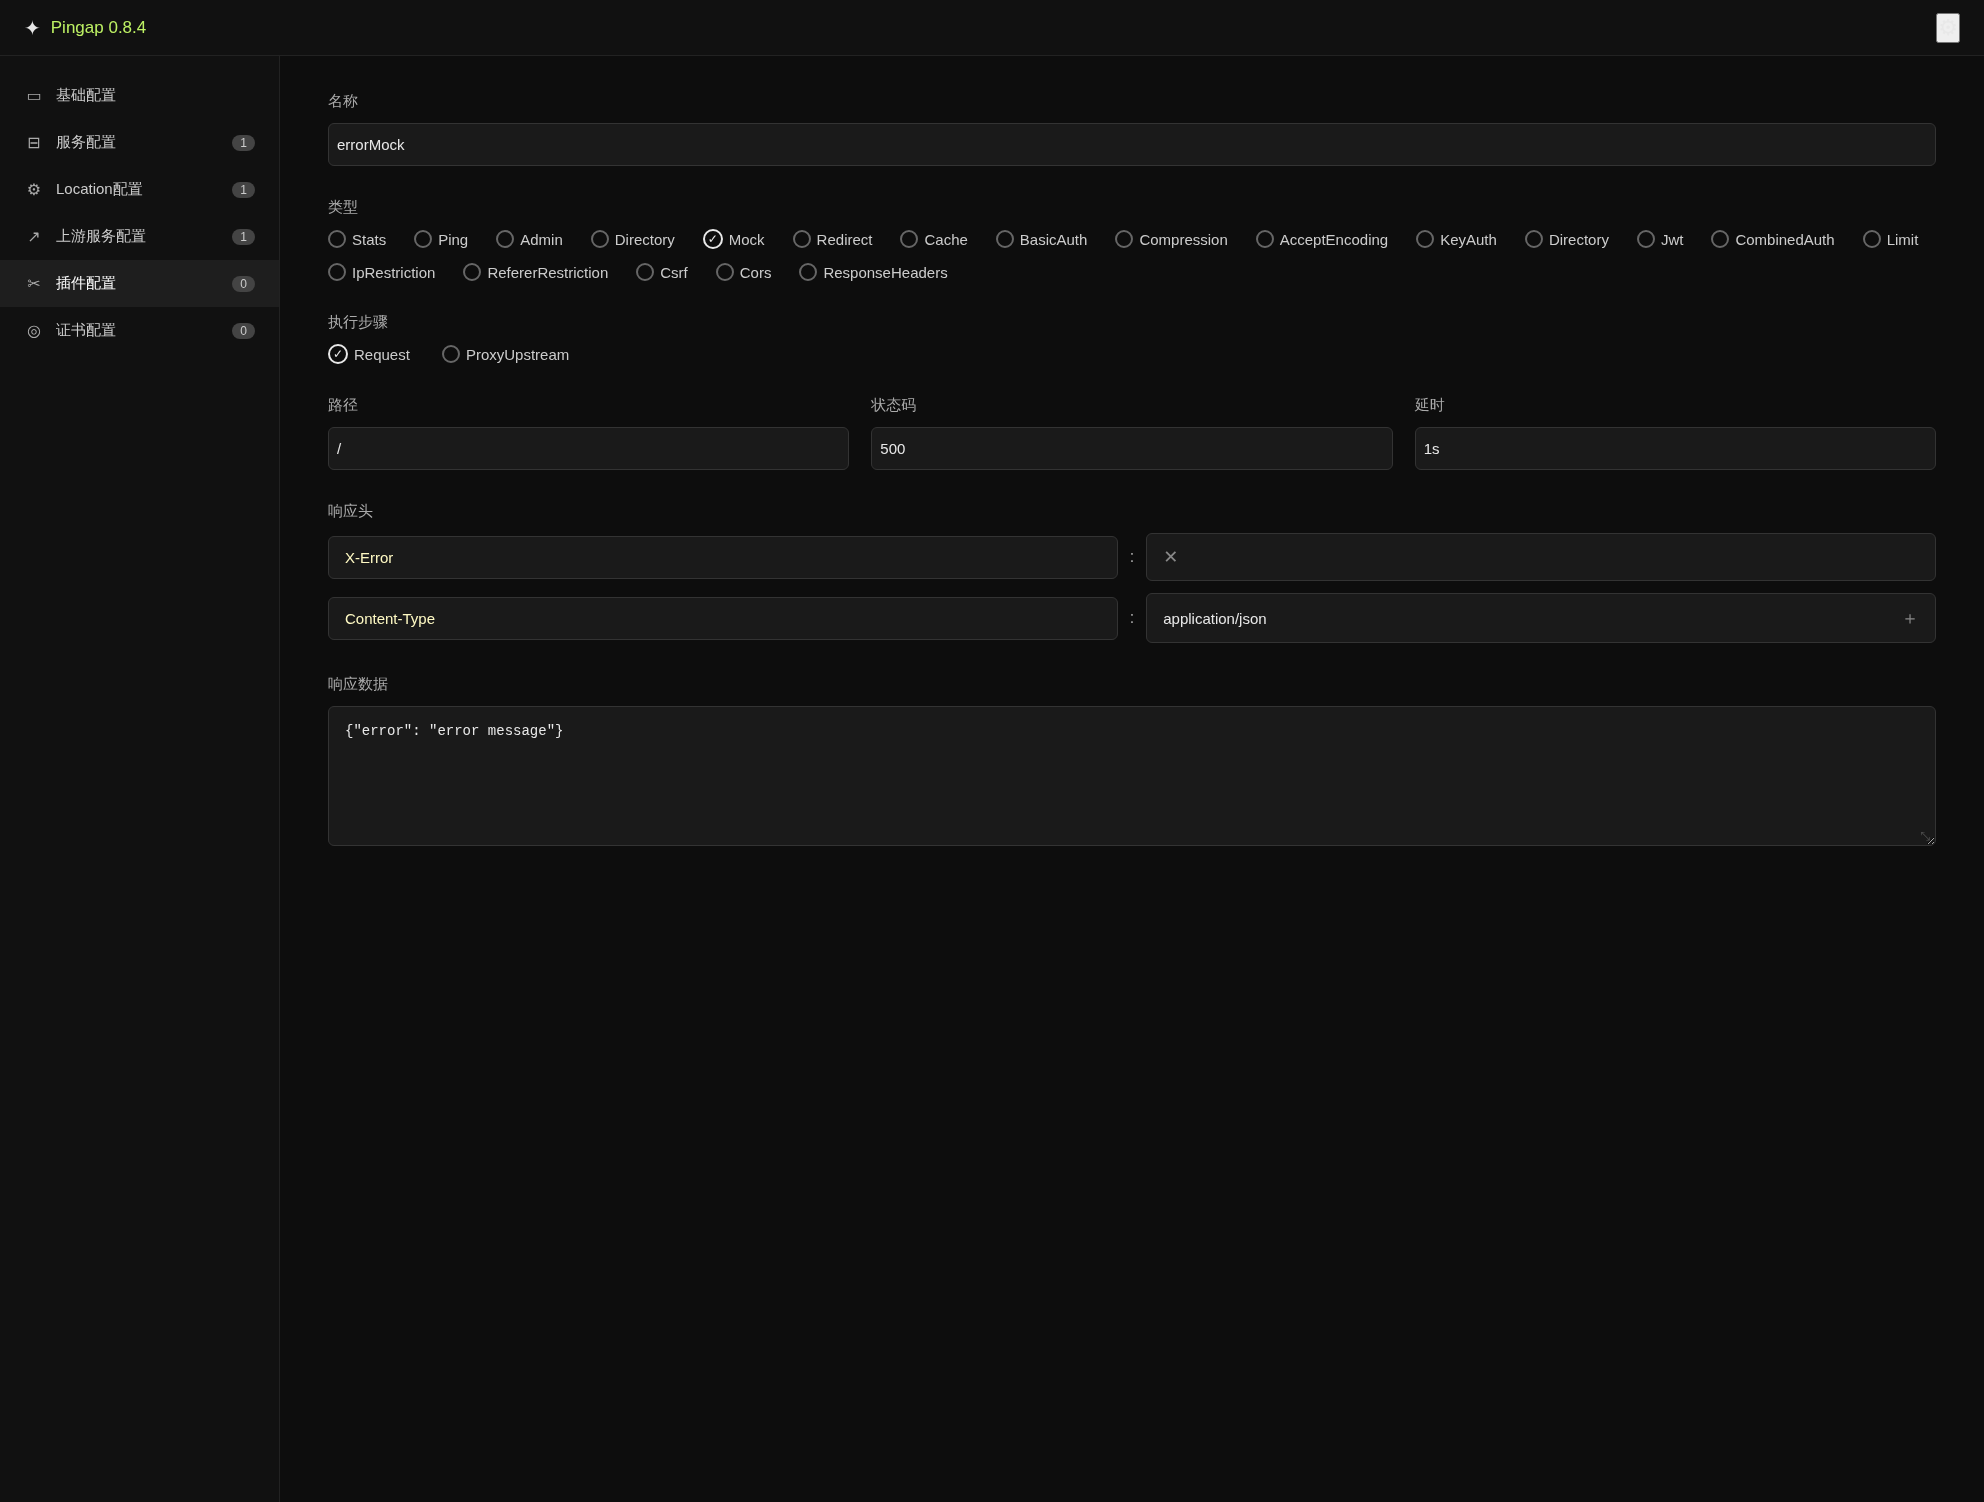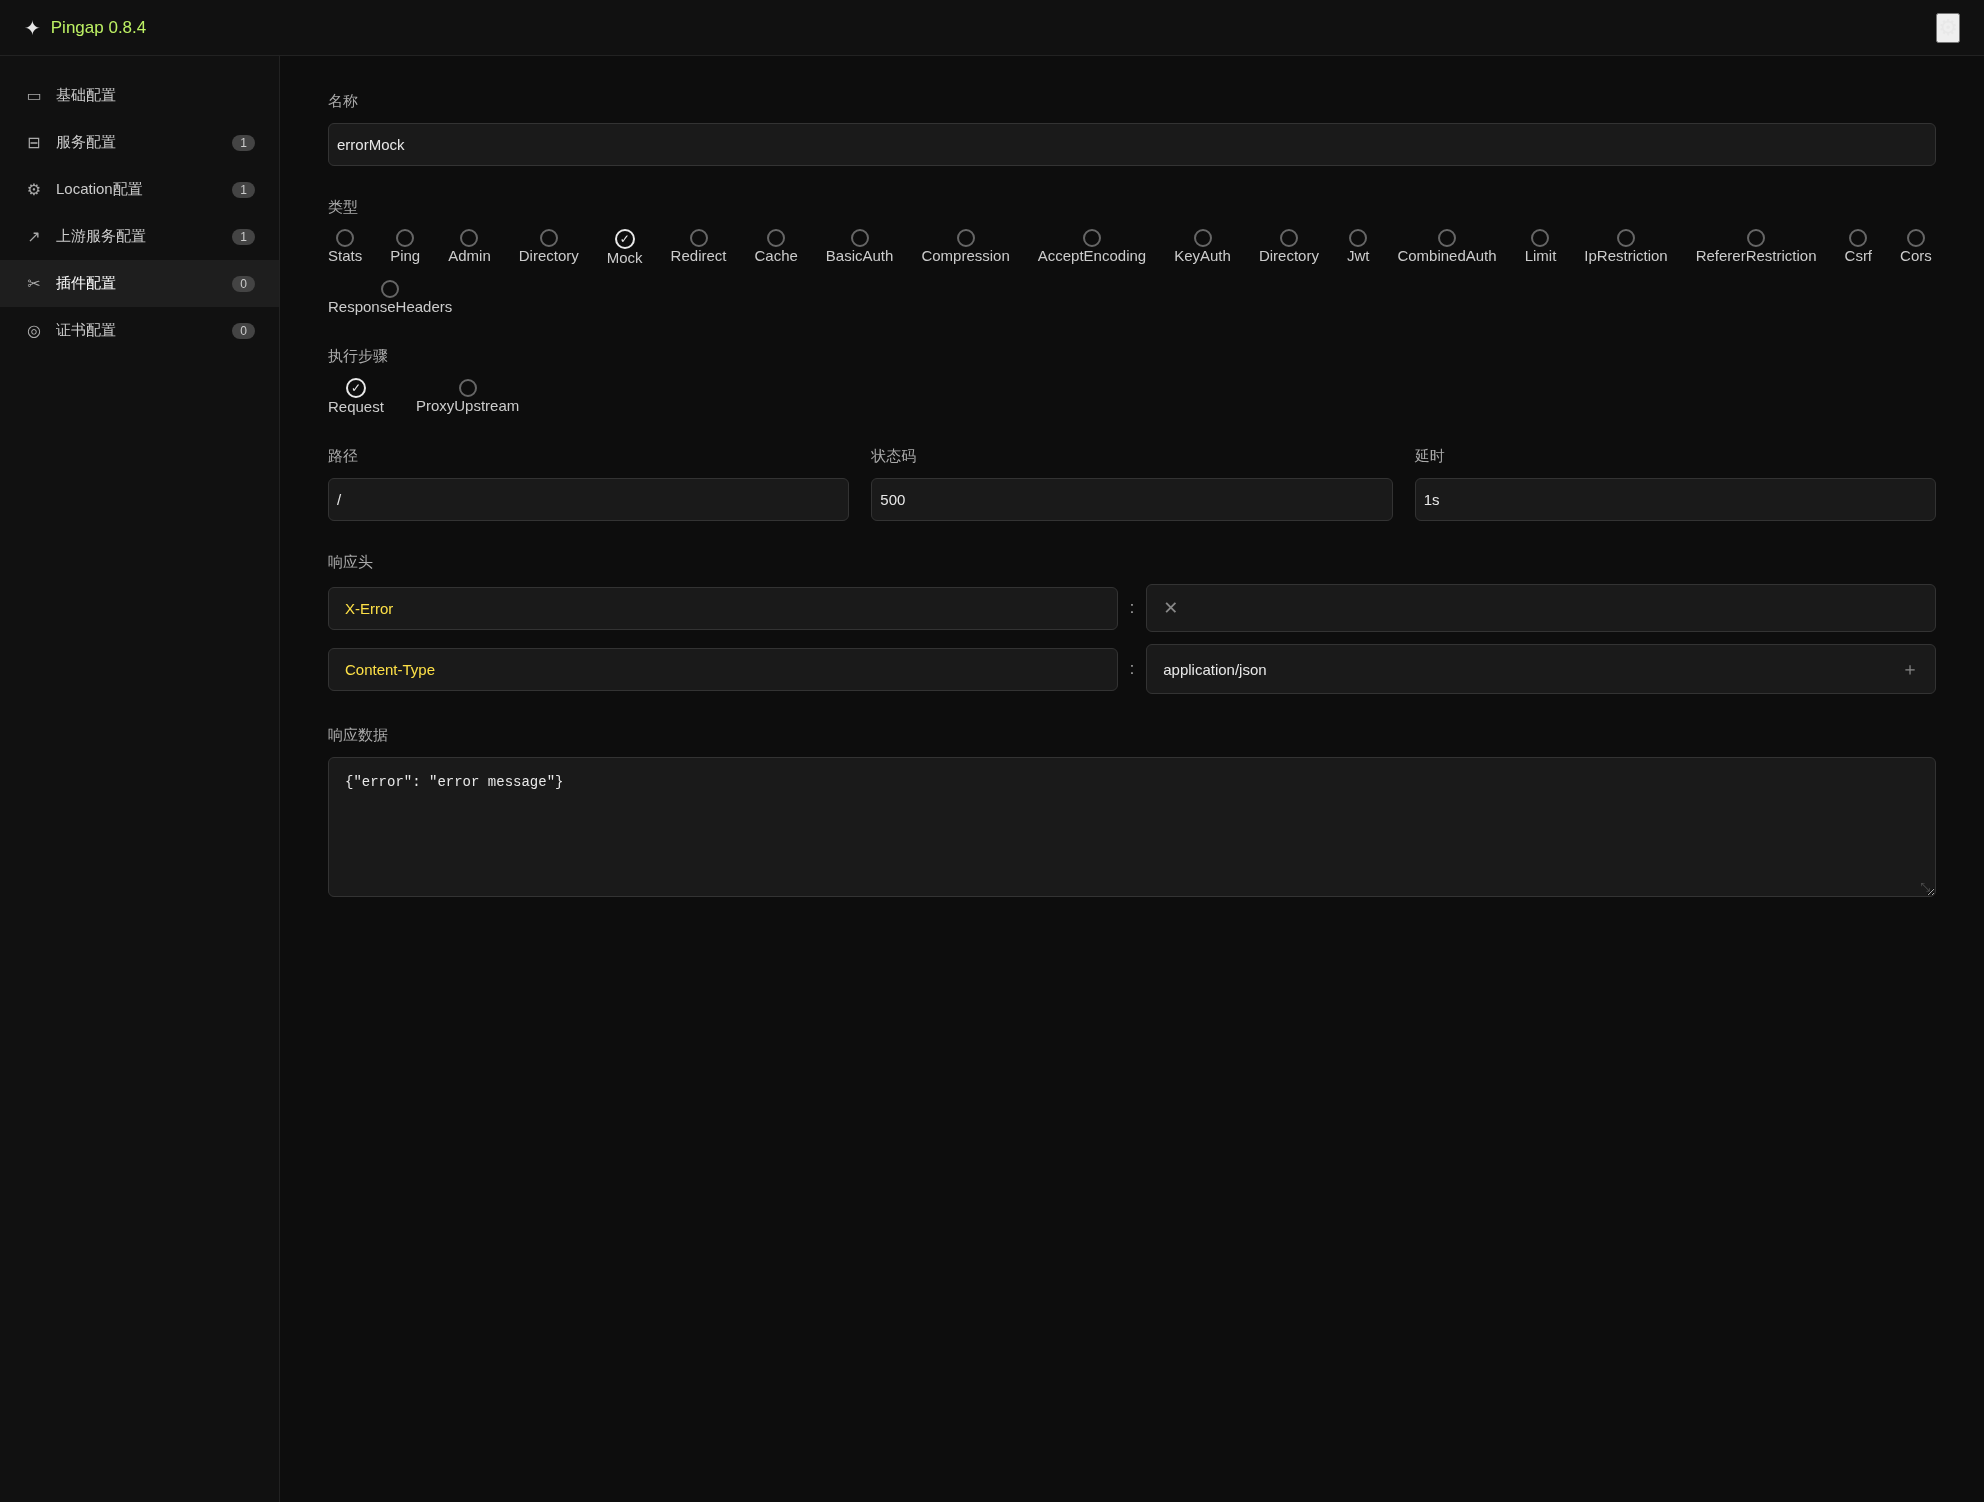--- a/index.html
+++ b/index.html
@@ -147,25 +147,24 @@
     .radio-group {
       display: flex;
       flex-wrap: wrap;
       gap: 10px 28px;
       row-gap: 14px;
     }
 
     .radio-option {
       display: flex;
       align-items: center;
-      gap: 0;
+      gap: 6px;
       cursor: pointer;
       color: #cccccc;
       font-size: 15px;
-      flex-direction: column;
     }
 
     .radio-circle {
       width: 18px;
       height: 18px;
       border-radius: 50%;
       border: 2px solid #666666;
       background: transparent;
       display: flex;
       align-items: center;
@@ -213,21 +212,21 @@
       align-items: center;
       gap: 12px;
       margin-bottom: 12px;
     }
 
     .response-header-input {
       flex: 1;
       background-color: #1a1a1a;
       border: 1px solid #333333;
       border-radius: 6px;
-      color: #fde047;
+      color: #fef9c3;
       font-size: 15px;
       padding: 12px 16px;
       outline: none;
     }
 
     .colon-sep {
       color: #aaaaaa;
       font-size: 16px;
       flex-shrink: 0;
     }

